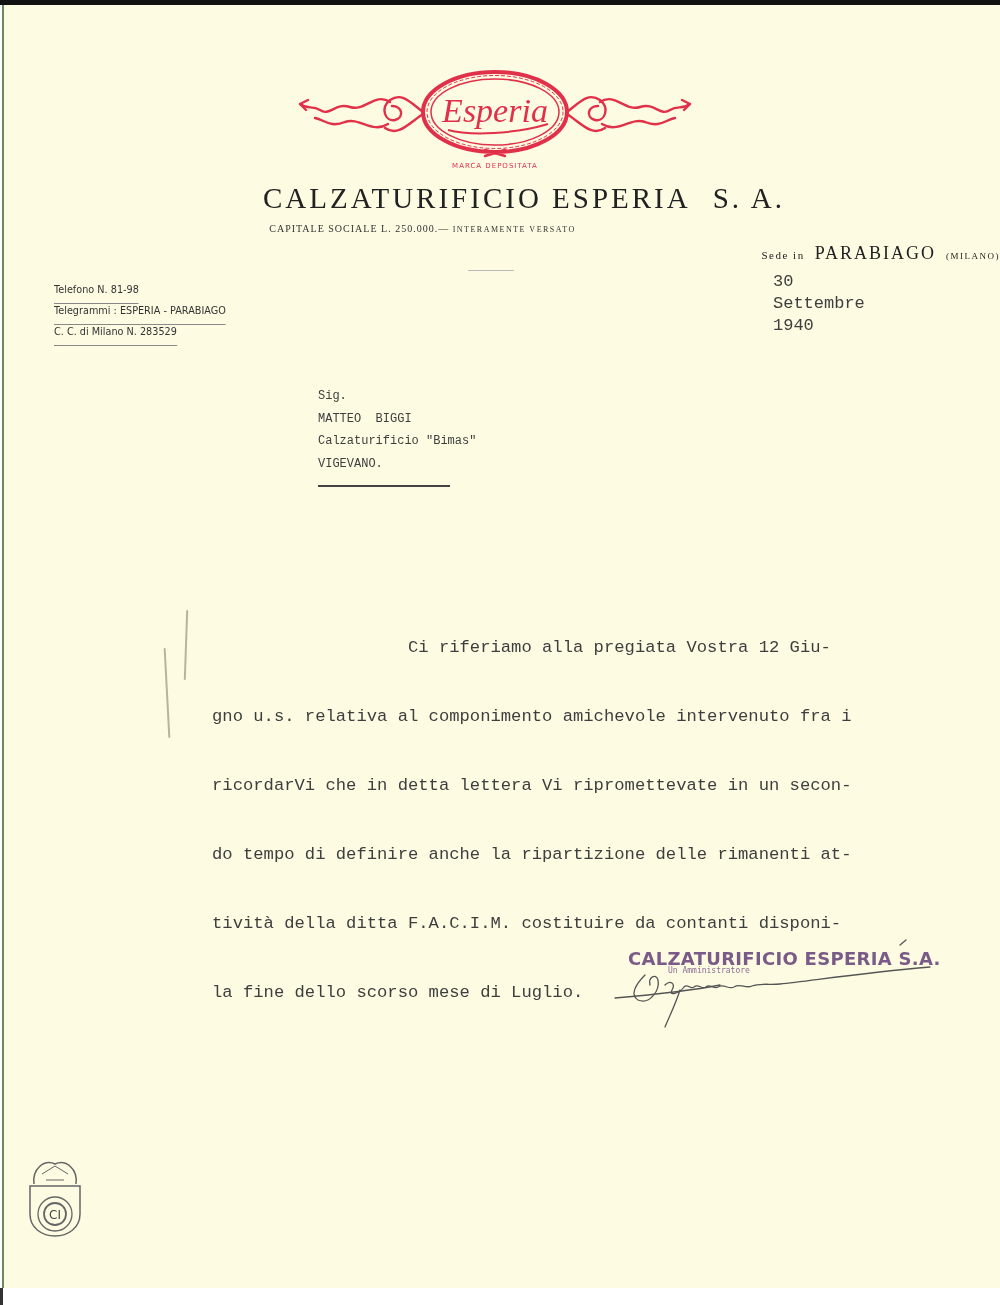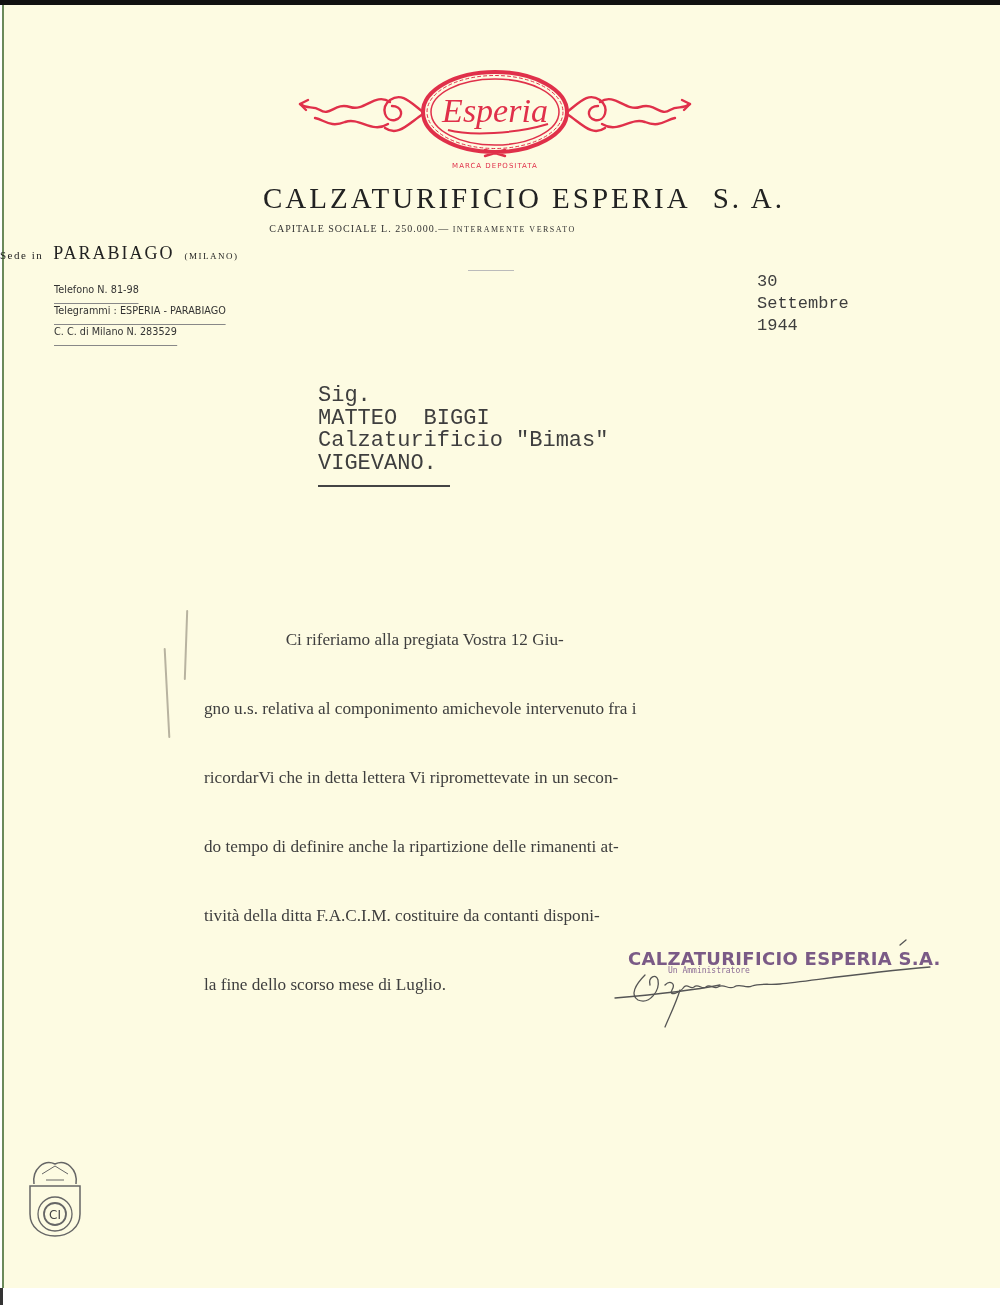--- a/index.html
+++ b/index.html
@@ -25,40 +25,40 @@
     font-family: "Liberation Serif", "DejaVu Serif", serif;
     font-size: 29px; letter-spacing: 3px; color: #222; padding-left: 24px;
   }
   .company-name span.gap { display: inline-block; width: 22px; }
   .capital {
     position: absolute; left: 0; width: 845px; top: 223px; text-align: center;
     font-family: "Liberation Serif", serif; font-size: 10px; letter-spacing: 1px; color: #333;
   }
   .capital .small { font-size: 8px; letter-spacing: 1.5px; }
   .sede {
-    position: absolute; left: 0; width: 1000px; top: 243px; text-align: left;
+    position: absolute; left: 0; width: 1000px; top: 243px; text-align: right;
     font-family: "Liberation Serif", serif; color: #222;
   }
   .sede .sm { font-size: 11px; letter-spacing: 1.5px; }
   .sede .big { font-size: 18px; letter-spacing: 2px; margin: 0 6px; }
   .sede .xs { font-size: 9px; letter-spacing: 1.5px; }
   .sede-rule { position: absolute; left: 468px; top: 270px; width: 46px; height: 1px; background: #bbb; }
 
   .contacts { position: absolute; left: 54px; top: 282px; font-family: "DejaVu Sans", sans-serif; font-size: 11px; color: #333; }
   .contacts .line { height: 20px; line-height: 16px; border-bottom: 1px solid #888; display: inline-block; padding-bottom: 1px; margin-bottom: 1px; transform: scaleX(0.88); transform-origin: left; white-space: nowrap; }
   .contacts .row { height: 21px; }
 
   .mono { font-family: "Liberation Mono", "DejaVu Sans Mono", monospace; color: #3e3e3e; }
-  .date { position: absolute; left: 757px; top: 271px; font-size: 17px; line-height: 22px; }
+  .date { position: absolute; left: 773px; top: 271px; font-size: 17px; line-height: 22px; }
 
-  .recipient { position: absolute; left: 318px; top: 385px; font-size: 22px; line-height: 22.5px; }
+  .recipient { position: absolute; left: 318px; top: 385px; font-size: 12px; line-height: 22.5px; }
   .recipient-rule { position: absolute; left: 318px; top: 485px; width: 132px; height: 2px; background: #444; }
 
   .body-text { position: absolute; left: 200px; top: 532px; width: 760px; font-size: 17.2px; line-height: 23px; white-space: pre; }
-  .body-text .para { margin: 4px; font-family: Liberation Serif, serif; }
+  .body-text .para { margin: 12px; }
   .body-text .gap { height: 13px; }
 
   .margin-mark1 { position: absolute; left: 185px; top: 610px; width: 2px; height: 70px; background: #b8b3a0; border-radius: 2px; transform: rotate(2deg); }
   .margin-mark2 { position: absolute; left: 166px; top: 648px; width: 2px; height: 90px; background: #b8b3a0; border-radius: 2px; transform: rotate(-3deg); }
 
   .stamp-name { position: absolute; left: 628px; top: 948px; font-family: "DejaVu Sans", sans-serif; font-size: 18px; color: #7a5a86; font-weight: bold; letter-spacing: 0.3px; }
   .stamp-title { position: absolute; left: 668px; top: 966px; font-family: "DejaVu Sans Mono", monospace; font-size: 8px; color: #8a6b95; font-weight: normal; }
   .signature { position: absolute; left: 610px; top: 935px; width: 330px; height: 95px; }
 
   .seal { position: absolute; left: 24px; top: 1154px; width: 62px; height: 84px; }
@@ -118,21 +118,21 @@
 
 <div class="contacts">
   <div class="row"><span class="line">Telefono N. 81-98</span></div>
   <div class="row"><span class="line">Telegrammi : ESPERIA - PARABIAGO</span></div>
   <div class="row"><span class="line">C. C. di Milano N. 283529</span></div>
 </div>
 
 <div class="date mono">
   <div>30</div>
   <div>Settembre</div>
-  <div>1944</div>
+  <div>1940</div>
 </div>
 
 <div class="recipient mono">
   <div>Sig.</div>
   <div style="white-space:pre">MATTEO  BIGGI</div>
   <div>Calzaturificio "Bimas"</div>
   <div>VIGEVANO.</div>
 </div>
 <div class="recipient-rule"></div>
 

